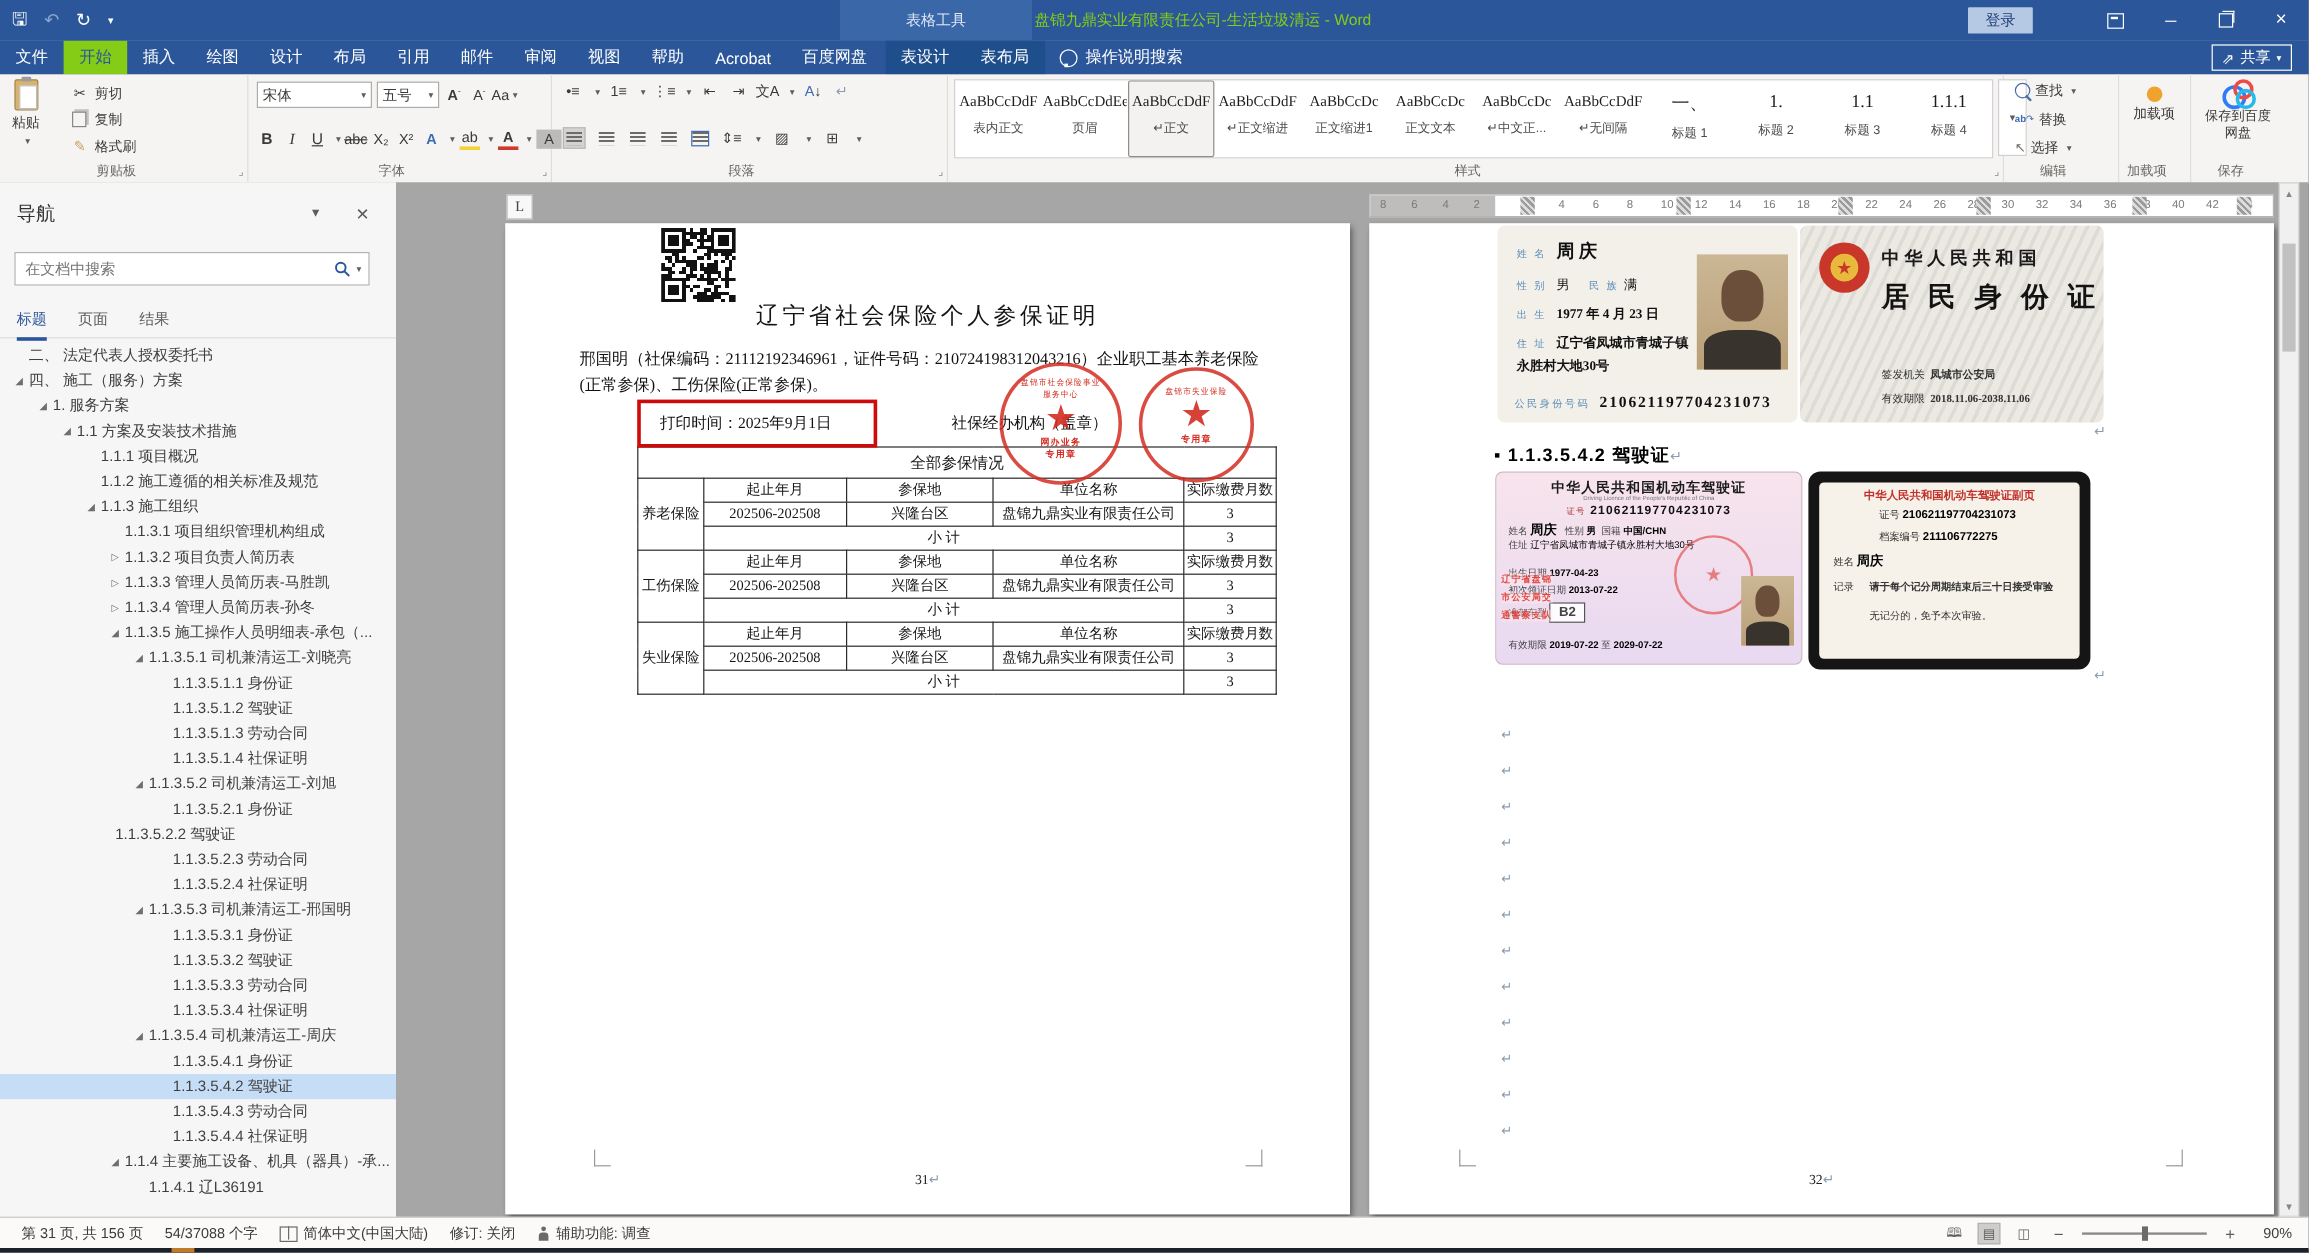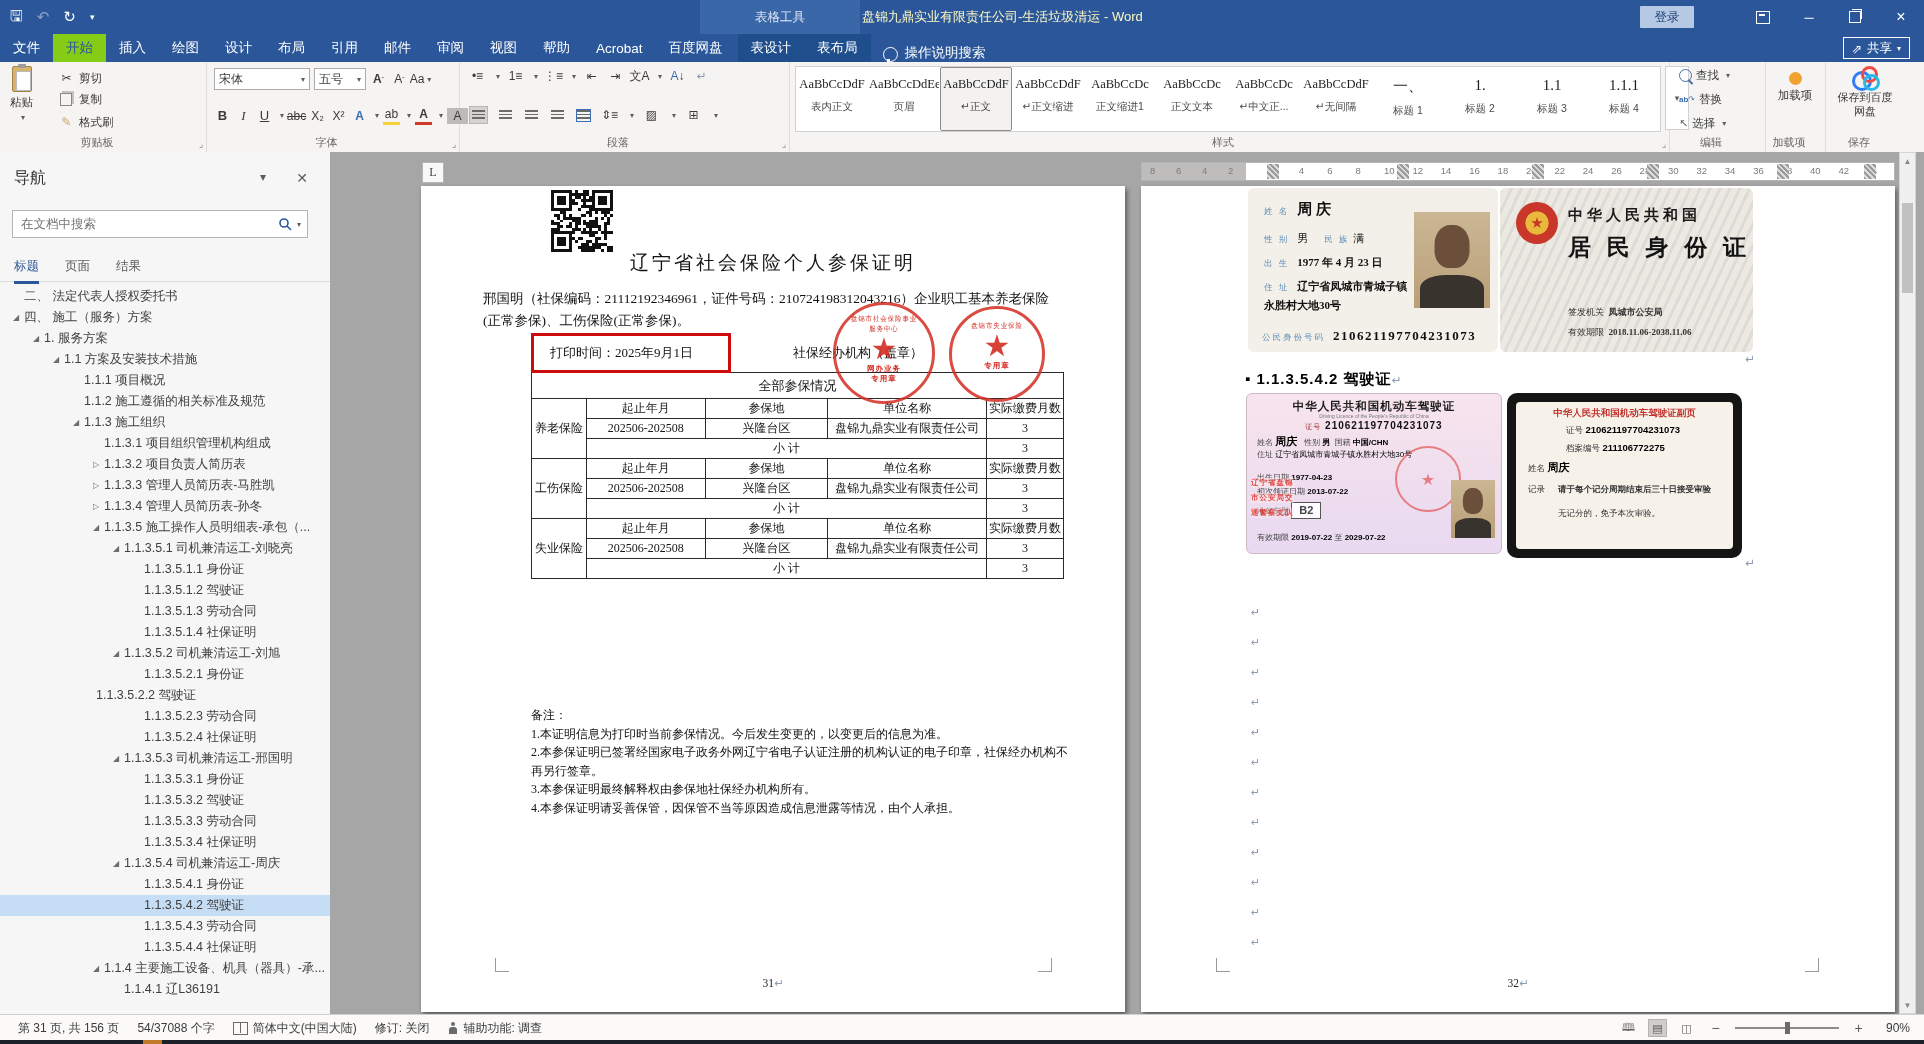--- a/index.html
+++ b/index.html
@@ -8,36 +8,36 @@
   .abs{position:absolute;}
 
   
   .titlebar{position:absolute;left:0;top:0;width:1924px;height:34px;background:#2b579a;color:#fff;}
   .qat{position:absolute;left:10px;top:0;height:34px;display:flex;align-items:center;gap:14px;}
   .qat .qi{font-size:15px;color:#fff;cursor:default;}
   .qat .dis{color:#8aa4cc;}
   .ctx-head{position:absolute;left:700px;top:0;width:160px;height:34px;background:#3a67a8;
             display:flex;align-items:center;justify-content:center;font-size:12.5px;color:#dce6f5;}
   .doc-title{position:absolute;left:862px;top:0;height:34px;display:flex;align-items:center;
-             font-size:13px;color:#fef9c3;}
+             font-size:13px;color:#84cc16;}
   .signin{position:absolute;right:230px;top:6px;width:54px;height:22px;background:#b5c8e4;color:#1f3e73;
           font-size:12.5px;display:flex;align-items:center;justify-content:center;border-radius:1px;}
   .wctl{position:absolute;right:0;top:0;height:34px;display:flex;}
   .wbtn{width:46px;height:34px;display:flex;align-items:center;justify-content:center;color:#fff;font-size:13px;}
   .ribopt{width:12px;height:11px;border:1px solid #fff;position:relative;}
   .ribopt:after{content:"";position:absolute;left:2px;top:2px;width:6px;height:2px;background:#fff;}
   .resto{width:10px;height:10px;border:1px solid #fff;position:relative;}
   .resto:after{content:"";position:absolute;left:2px;top:-3px;width:9px;height:9px;border:1px solid #fff;border-left:none;border-bottom:none;}
 
   
   .tabrow{position:absolute;left:0;top:34px;width:1924px;height:28px;background:#2b579a;display:flex;align-items:stretch;}
   .rtab{padding:0 13px;display:flex;align-items:center;font-size:13.5px;color:#fff;white-space:nowrap;}
   .rtab.active{background:#84cc16;color:#2b579a;}
   .ctx-tabs{display:flex;background:#1f4e8c;}
-  .tellme{display:flex;align-items:flex-end;gap:7px;padding:0 12px;color:#fff;font-size:13.5px;}
+  .tellme{display:flex;align-items:center;gap:7px;padding:0 12px;color:#fff;font-size:13.5px;}
   .bulb{width:13px;height:13px;border:1.5px solid #fff;border-radius:50%;position:relative;}
   .bulb:after{content:"";position:absolute;left:3.5px;top:11px;width:3px;height:3px;background:#fff;}
   .share{position:absolute;right:14px;top:3px;height:20px;border:1px solid #fff;color:#fff;font-size:12.5px;
          display:flex;align-items:center;gap:5px;padding:0 8px;}
 
   
   .ribbon{position:absolute;left:0;top:62px;width:1924px;height:90px;background:#f5f4f2;border-bottom:1px solid #c9c7c5;font-size:12px;color:#3b3a39;}
   .group{position:absolute;top:0;height:90px;border-right:1px solid #e0deda;}
   .glabel{position:absolute;bottom:2px;left:0;right:12px;text-align:center;font-size:11px;color:#696764;}
   .launcher{position:absolute;right:3px;bottom:3px;font-size:9px;color:#8a8886;}
@@ -954,29 +954,20 @@
         <div class="star">★</div>
         <div class="tiny">网办业务</div>
         <div class="tiny">专用章</div>
       </div>
       <div class="stamp" style="left:528px;top:120px;width:90px;height:90px">
         <div class="arc" style="margin-top:12px">盘锦市失业保险</div>
         <div class="star">★</div>
         <div class="tiny">专用章</div>
       </div>
 
-      <div class="p31-notes">
-        <div>备注：</div>
-        <div id="notes-list">
-            <div>1.本证明信息为打印时当前参保情况。今后发生变更的，以变更后的信息为准。</div>
-            <div>2.本参保证明已签署经国家电子政务外网辽宁省电子认证注册的机构认证的电子印章，社保经办机构不再另行签章。</div>
-            <div>3.本参保证明最终解释权由参保地社保经办机构所有。</div>
-            <div>4.本参保证明请妥善保管，因保管不当等原因造成信息泄露等情况，由个人承担。</div>
-          </div>
-      </div>
       <div class="cornermark cm-bl" style="left:74px;top:772px"></div>
       <div class="cornermark cm-br" style="left:617px;top:772px"></div>
       <div class="pageno"><span>31</span><span class="pilcrow">↵</span></div>
     </div>
 
     <div class="page p32">
 
       <div class="card idf">
         <div class="abs" style="left:16px;top:12px"><span class="lab">姓 名</span>&nbsp;&nbsp;<span class="val" style="font-size:15px;font-weight:bold">周 庆</span></div>
         <div class="abs" style="left:16px;top:40px"><span class="lab">性 别</span>&nbsp;&nbsp;<span class="val">男</span>&nbsp;&nbsp;&nbsp;&nbsp;<span class="lab">民 族</span>&nbsp;<span class="val">满</span></div>

